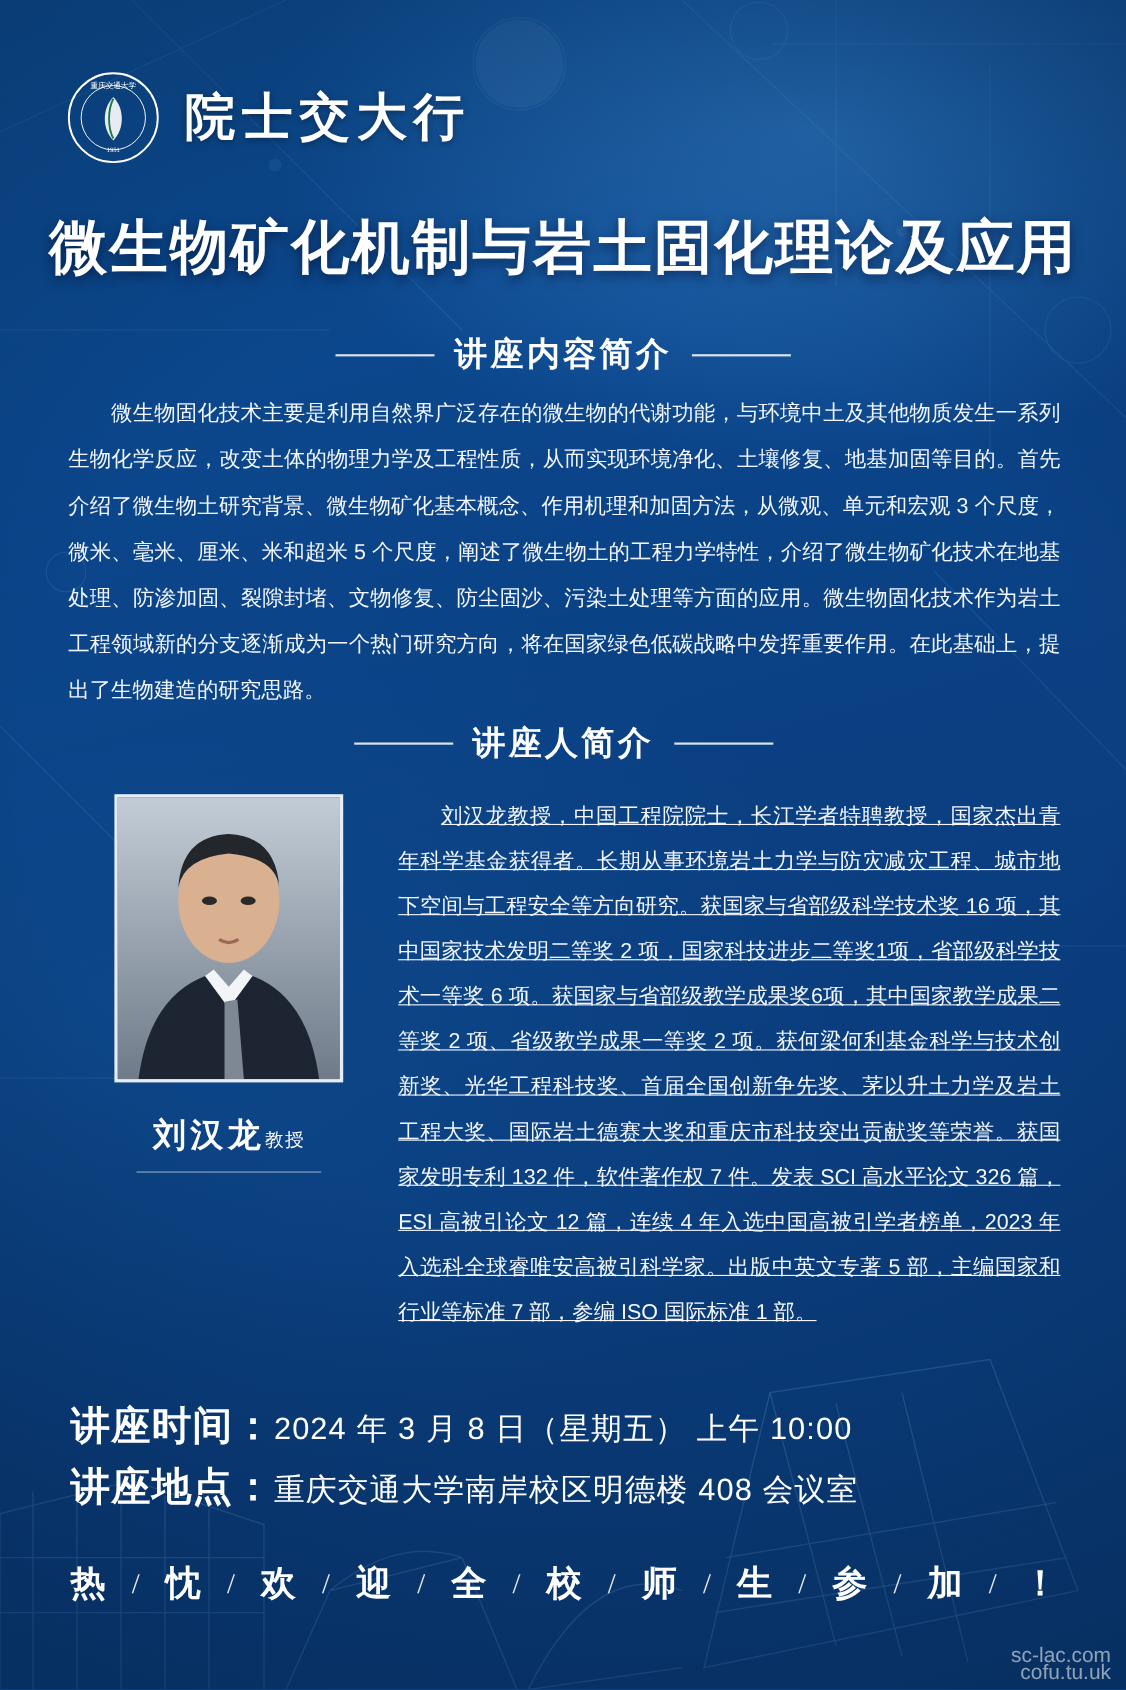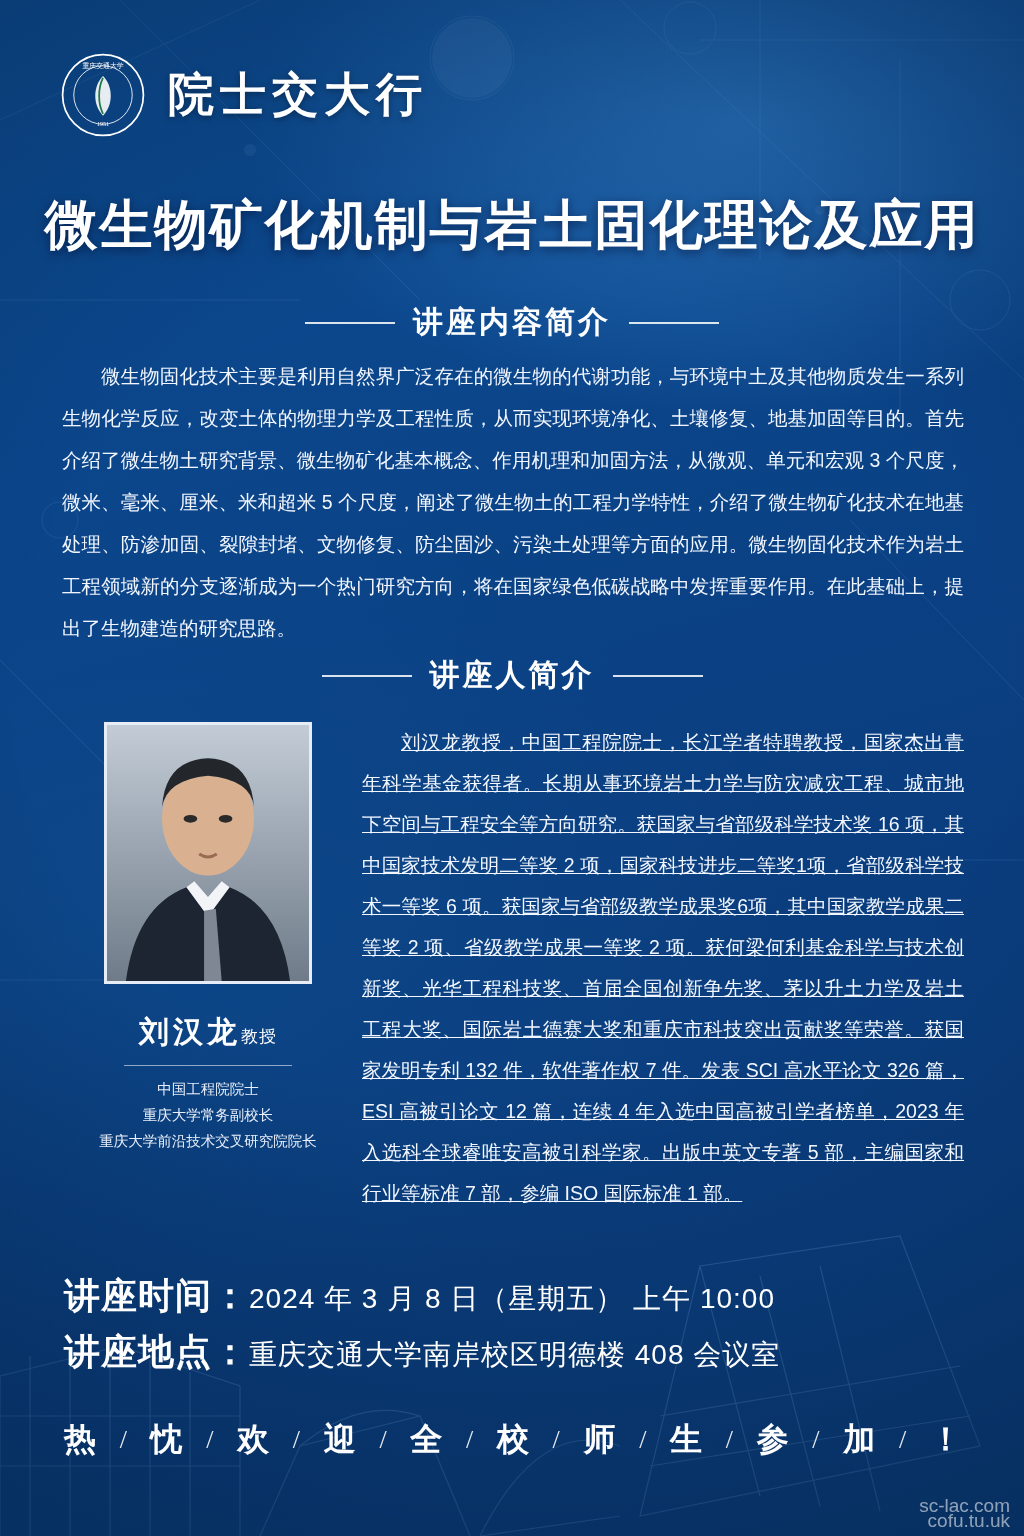--- a/index.html
+++ b/index.html
@@ -24,21 +24,21 @@
   .bg-bottom {
     position:absolute; left:0; right:0; bottom:0; height:420px;
     opacity:0.30;
   }
   .vignette {
     position:absolute; inset:0;
     background:radial-gradient(ellipse 1100px 900px at 50% 45%, rgba(0,0,0,0) 45%, rgba(3,30,62,0.45) 100%);
   }
 
   
-  .header { position:absolute; top:52px; left:60px; display:flex; align-items:center; gap:22px; }
+  .header { position:absolute; top:64px; left:60px; display:flex; align-items:center; gap:22px; }
   .logo-mark { width:86px; height:86px; position:relative; }
   .logo-text {
     font-family:"Liberation Serif", serif;
     font-size:46px; font-weight:bold; letter-spacing:6px;
     text-shadow:0 2px 6px rgba(0,0,0,0.35);
   }
 
   
   .main-title {
     position:absolute; top:190px; left:0; right:0;
@@ -224,25 +224,20 @@
         <path d="M95 132 Q104 138 113 132" stroke="#9a6b52" stroke-width="3" fill="none"></path>
         <path d="M20 262 Q30 186 82 166 L104 196 L126 166 Q178 186 188 262 Z" fill="#1d2533"></path>
         <path d="M82 166 L104 196 L126 166 L118 160 L104 176 L90 160 Z" fill="#f2f4f7"></path>
         <path d="M100 190 L112 188 L118 262 L100 262 Z" fill="#7f8794"></path>
       </svg>
     </div>
     <div class="sp-name">
       <span>刘汉龙</span><span class="title-sm">教授</span>
     </div>
     <div class="sp-rule"></div>
-    <div class="sp-roles">
-      <div>中国工程院院士</div>
-      <div>重庆大学常务副校长</div>
-      <div>重庆大学前沿技术交叉研究院院长</div>
-    </div>
   </div>
   <div class="bio">刘汉龙教授，中国工程院院士，长江学者特聘教授，国家杰出青年科学基金获得者。长期从事环境岩土力学与防灾减灾工程、城市地下空间与工程安全等方向研究。获国家与省部级科学技术奖 16 项，其中国家技术发明二等奖 2 项，国家科技进步二等奖1项，省部级科学技术一等奖 6 项。获国家与省部级教学成果奖6项，其中国家教学成果二等奖 2 项、省级教学成果一等奖 2 项。获何梁何利基金科学与技术创新奖、光华工程科技奖、首届全国创新争先奖、茅以升土力学及岩土工程大奖、国际岩土德赛大奖和重庆市科技突出贡献奖等荣誉。获国家发明专利 132 件，软件著作权 7 件。发表 SCI 高水平论文 326 篇，ESI 高被引论文 12 篇，连续 4 年入选中国高被引学者榜单，2023 年入选科全球睿唯安高被引科学家。出版中英文专著 5 部，主编国家和行业等标准 7 部，参编 ISO 国际标准 1 部。</div>
 </div>
 
 <div class="info info-time">
   <div class="info-line">
     <span class="info-label">讲座时间：</span>
     <span class="info-value">2024 年 3 月 8 日（星期五） 上午 10:00</span>
   </div>
 </div>

